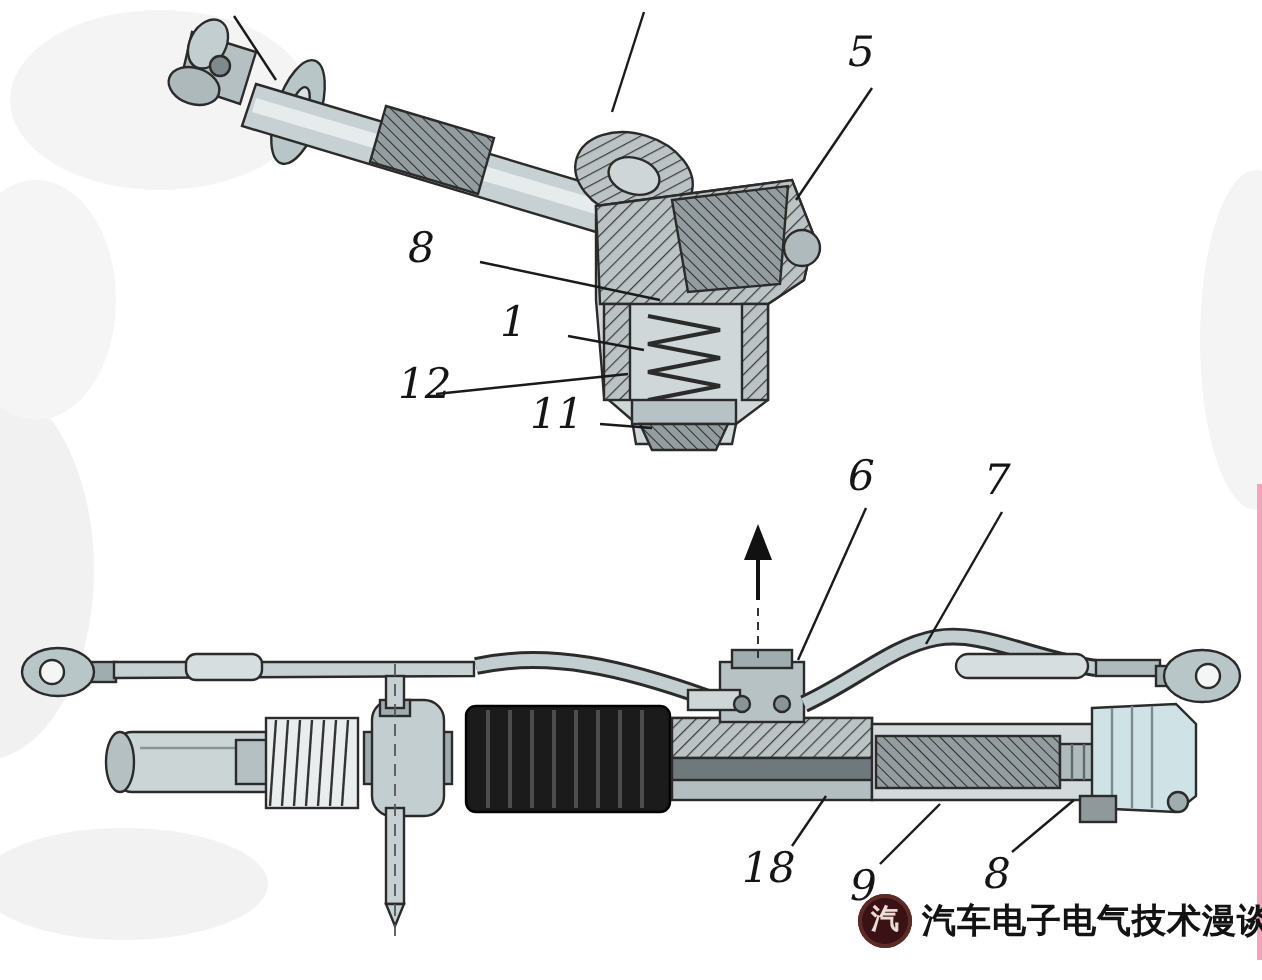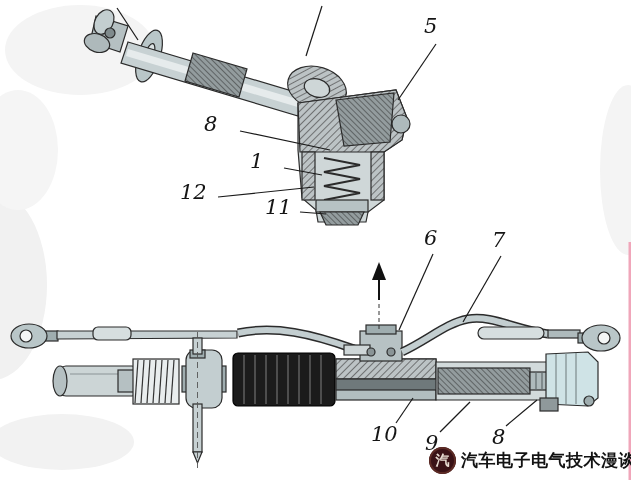--- a/index.html
+++ b/index.html
@@ -187,25 +187,25 @@
       <line x1="396" y1="423" x2="413" y2="398"></line>
       <line x1="440" y1="432" x2="470" y2="402"></line>
       <line x1="506" y1="426" x2="537" y2="400"></line>
     </g>
   </svg>
 
   <div>
     <span class="callout" style="left:424px;top:16px">5</span>
     <span class="callout" style="left:204px;top:114px">8</span>
     <span class="callout" style="left:250px;top:151px">1</span>
-    <span class="callout" style="left:180px;top:182px">12</span>
+    <span class="callout" style="left:199px;top:182px">12</span>
     <span class="callout" style="left:265px;top:197px">11</span>
     <span class="callout" style="left:424px;top:228px">6</span>
     <span class="callout" style="left:492px;top:230px">7</span>
-    <span class="callout" style="left:371px;top:424px">10</span>
+    <span class="callout" style="left:371px;top:424px">18</span>
     <span class="callout" style="left:425px;top:433px">9</span>
     <span class="callout" style="left:492px;top:427px">8</span>
   </div>
 
   <div class="watermark">
     <span class="wm-icon">汽</span>
     <span class="wm-text">汽车电子电气技术漫谈</span>
   </div>
 
 </div>

